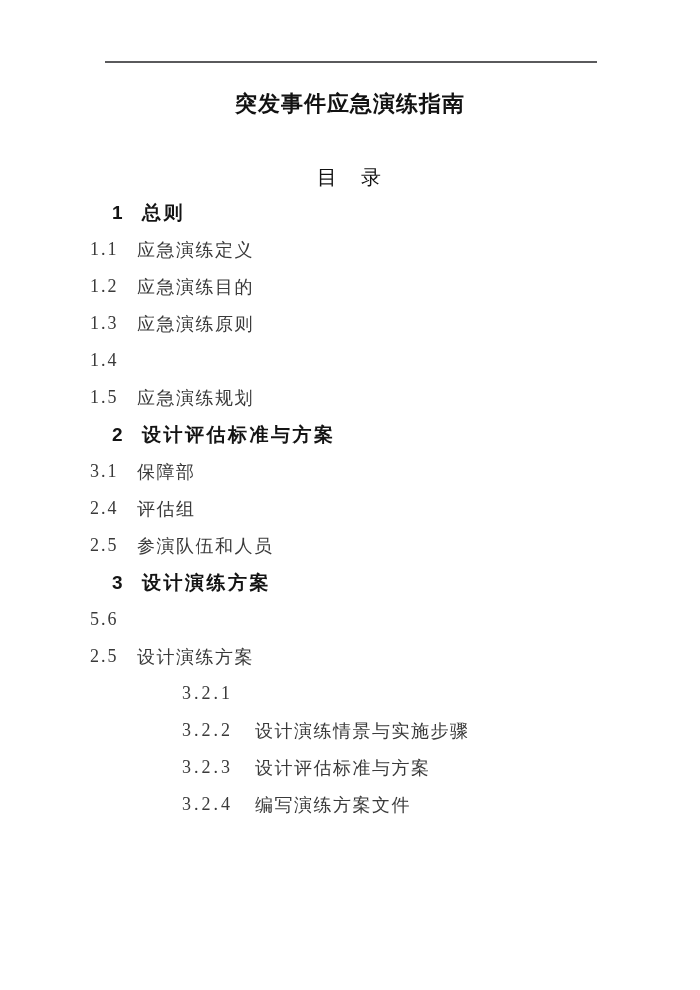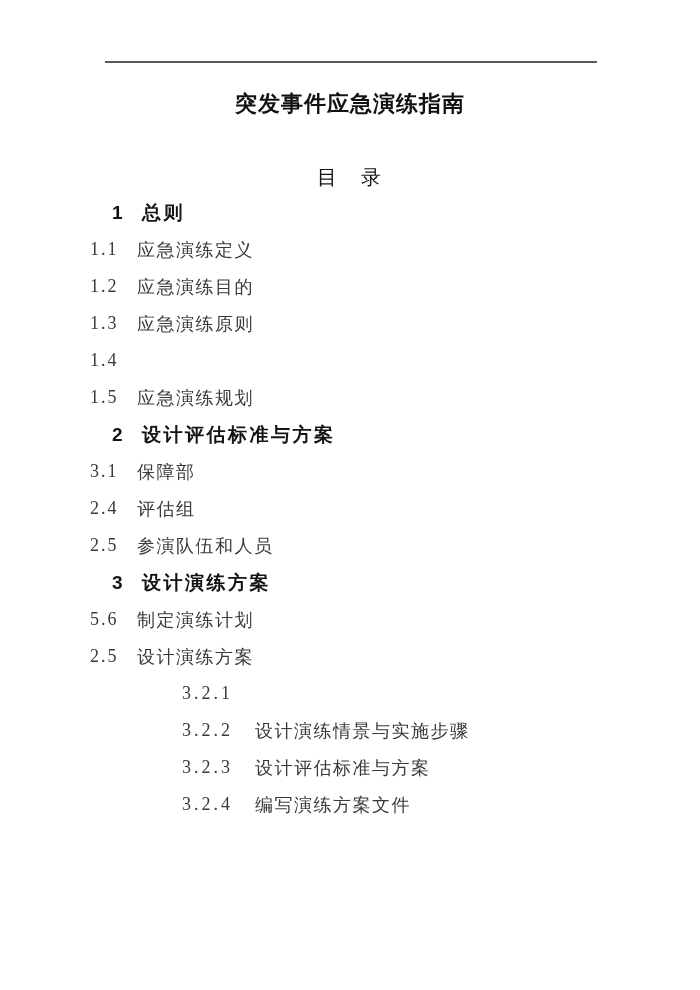--- a/index.html
+++ b/index.html
@@ -160,21 +160,20 @@
       <span class="label">参演队伍和人员</span>
     </div>
 
     <div class="row l1">
       <span class="num">3</span>
       <span class="label">设计演练方案</span>
     </div>
 
     <div class="row l2">
       <span class="num">5.6</span>
-      <span class="label">制定演练计划</span>
     </div>
 
     <div class="row l2">
       <span class="num">2.5</span>
       <span class="label">设计演练方案</span>
     </div>
 
     <div class="row l3">
       <span class="num">3.2.1</span>
     </div>

